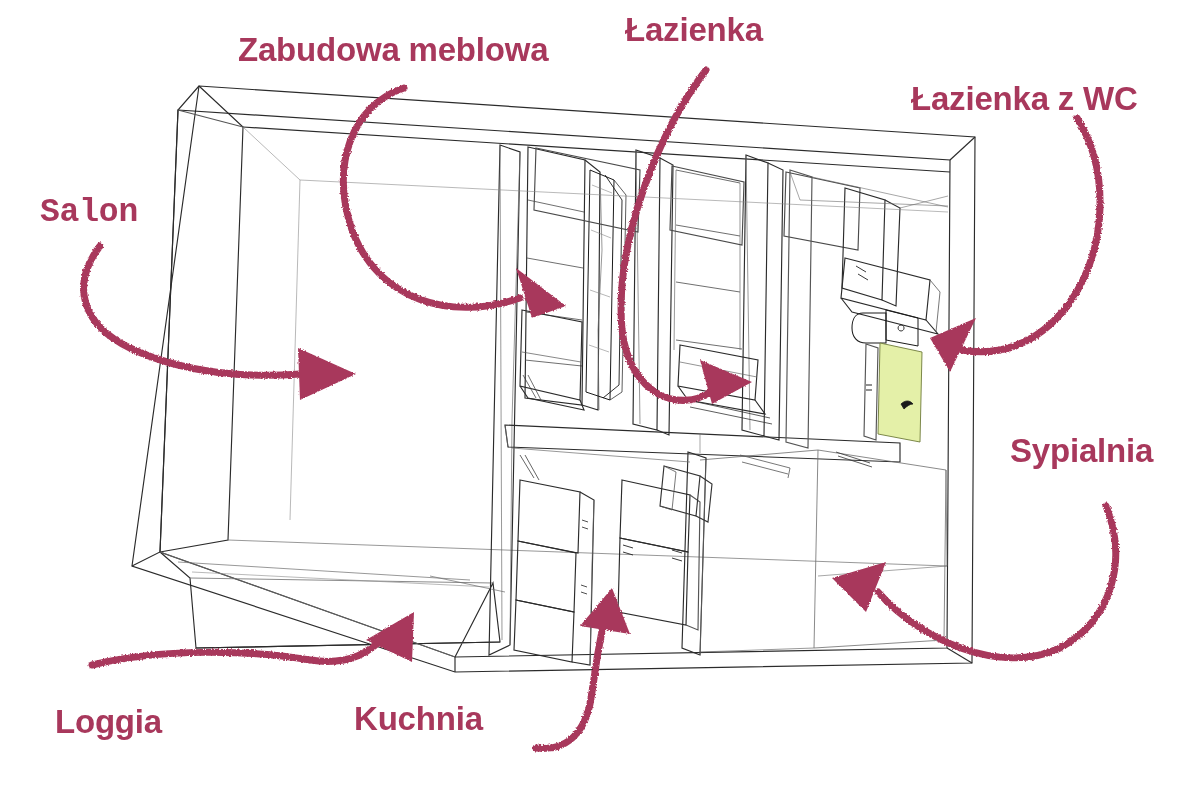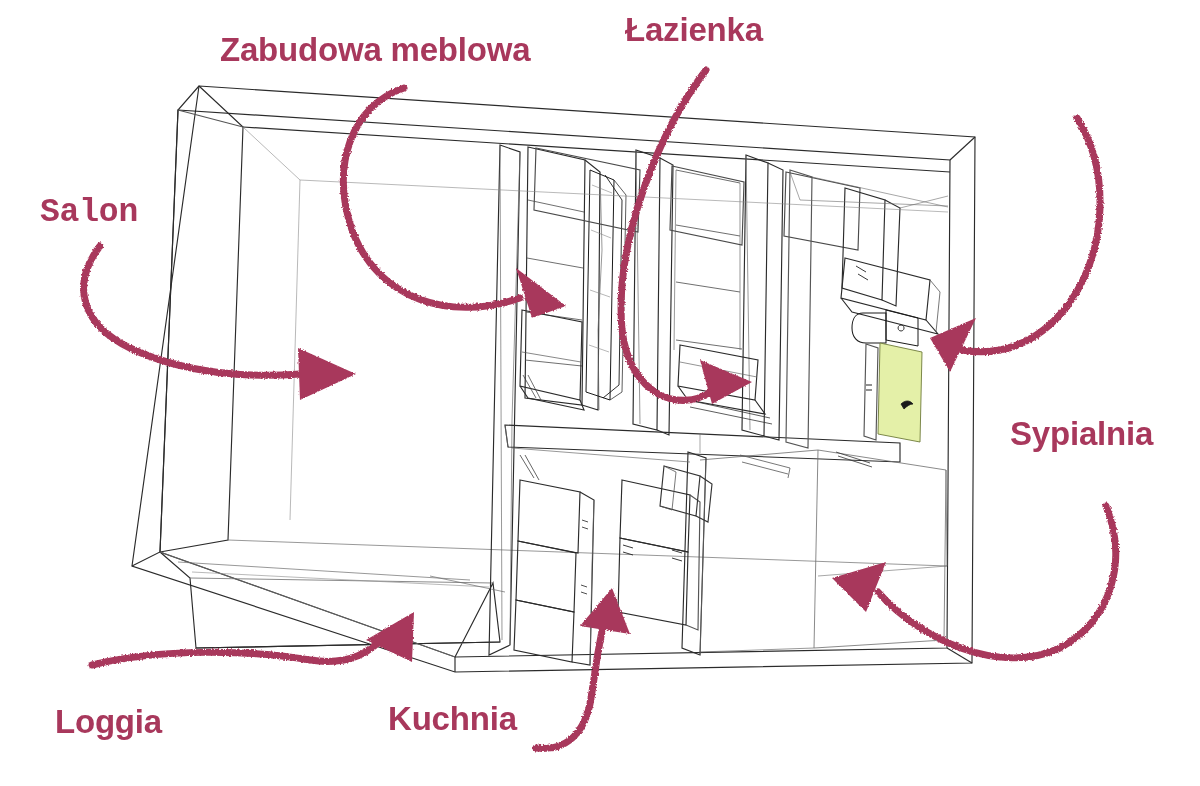--- a/index.html
+++ b/index.html
@@ -27,26 +27,26 @@
     color: #a8385c;
     font-family: "Liberation Sans", sans-serif;
     font-weight: bold;
     font-size: 33px;
     line-height: 1.05;
     white-space: nowrap;
     letter-spacing: -0.2px;
     -webkit-font-smoothing: antialiased;
   }
   .lbl-salon      { left: 40px;   top: 196px; font-family: Liberation Mono, monospace; }
-  .lbl-zabudowa   { left: 220px;  top: 33px;  }
+  .lbl-zabudowa   { left: 238px;  top: 33px;  }
   .lbl-spizarnia  { left: 625px;  top: 13px;  }
   .lbl-lazienka   { left: 911px;  top: 82px;  }
-  .lbl-sypialnia  { left: 1010px; top: 417px; }
+  .lbl-sypialnia  { left: 1010px; top: 434px; }
   .lbl-loggia     { left: 55px;   top: 677px; margin-top: 28px; }
-  .lbl-kuchnia    { left: 354px;  top: 702px; margin-left: 34px; }
+  .lbl-kuchnia    { left: 354px;  top: 702px; }
 </style>
 </head>
 <body>
 
 <div id="stage">
 
   <svg id="plan-svg" viewBox="0 0 1200 786">
     <defs>
 
       <filter id="rough" x="-25%" y="-25%" width="150%" height="150%">
@@ -236,17 +236,18 @@
       <polygon points="976,318 950,372 930,338"></polygon>
       <polygon points="886,562 866,612 832,578"></polygon>
       <polygon points="414,612 412,662 366,640"></polygon>
       <polygon points="612,588 630,634 580,626"></polygon>
     </g>
   </svg>
 
   <div class="room-label lbl-salon">Salon</div>
   <div class="room-label lbl-zabudowa">Zabudowa meblowa</div>
   <div class="room-label lbl-spizarnia">Łazienka</div>
+  <div class="room-label lbl-lazienka">Łazienka z WC</div>
   <div class="room-label lbl-sypialnia">Sypialnia</div>
   <div class="room-label lbl-loggia">Loggia</div>
   <div class="room-label lbl-kuchnia">Kuchnia</div>
 
 </div>
 
 </body></html>

